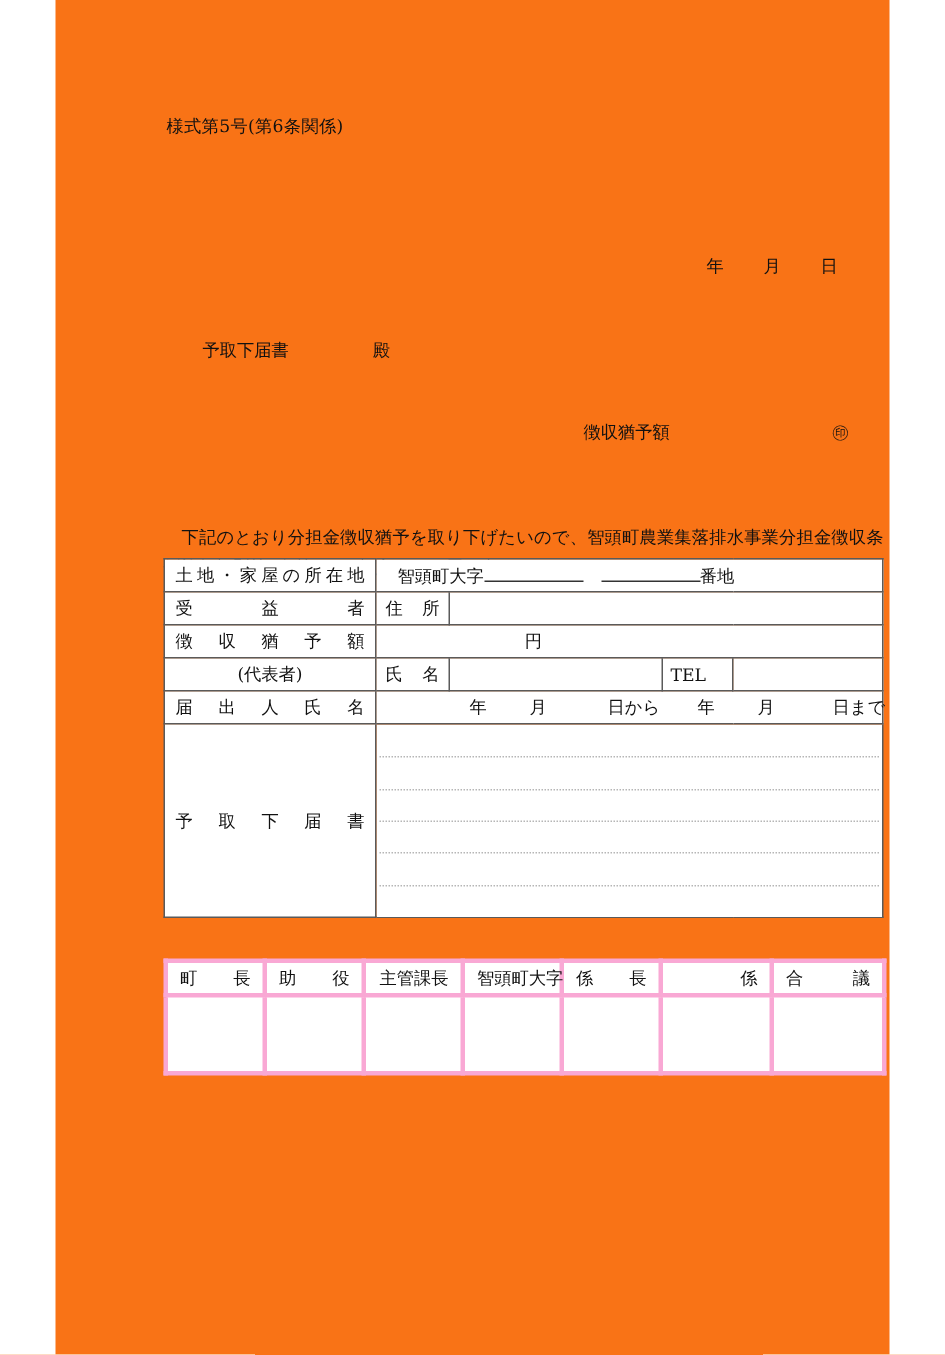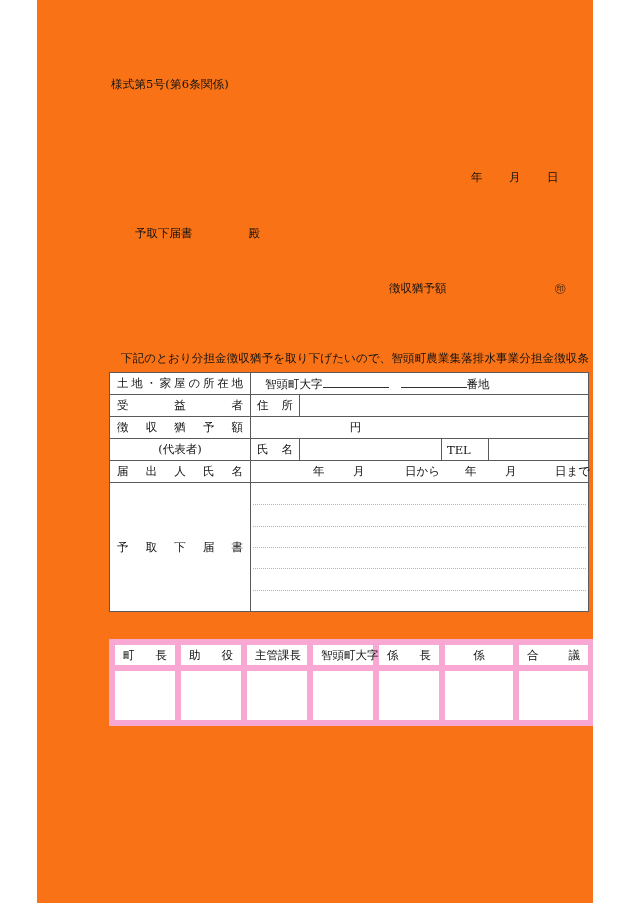--- a/index.html
+++ b/index.html
@@ -212,41 +212,41 @@
   .approval-table {
     position: absolute;
     left: 72px;
     top: 639px;
     width: 479px;
     border-collapse: collapse;
     table-layout: fixed;
     font-size: 11.5px;
   }
   .approval-table td {
-    border: 6px solid #f9a8d4;
+    border: 3px solid #f9a8d4;
     padding: 0;
     background: #ffffff;
   }
   .approval-table .ap-head td {
     height: 20px;
     text-align: center;
     vertical-align: middle;
     white-space: nowrap;
   }
   .approval-table .ap-head td span {
     display: block;
     padding: 0 8px;
   }
   .ap-spread span {
     text-align: justify;
     text-align-last: justify;
     text-justify: inter-character;
   }
   .ap-plain span {
-    text-align: center;
+    text-align: right;
   }
   .approval-table .ap-body td {
     height: 49px;
   }
 </style>
 </head>
 <body>
 
 <div class="page">
 

